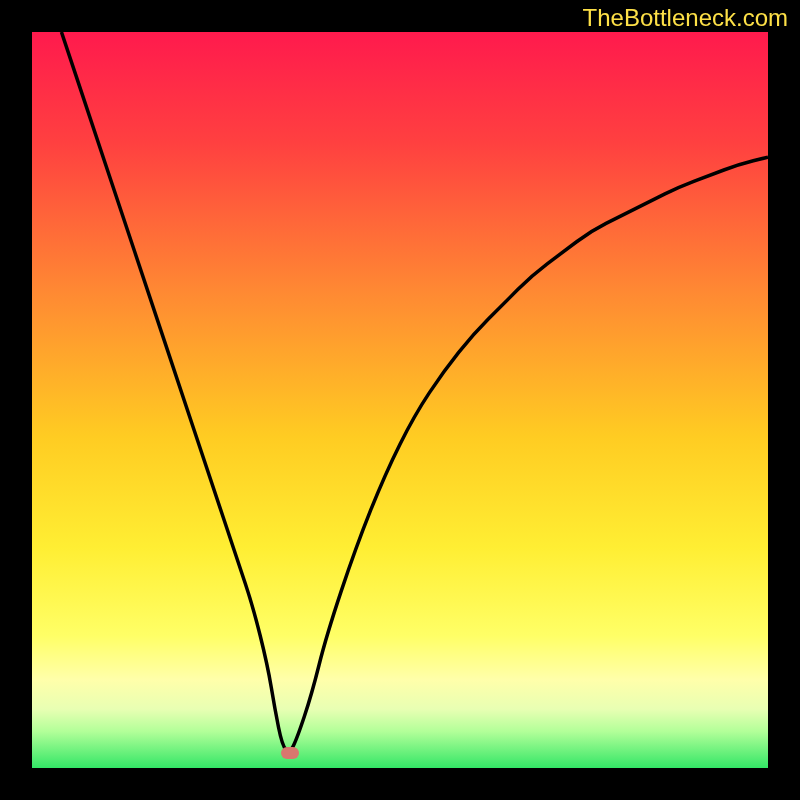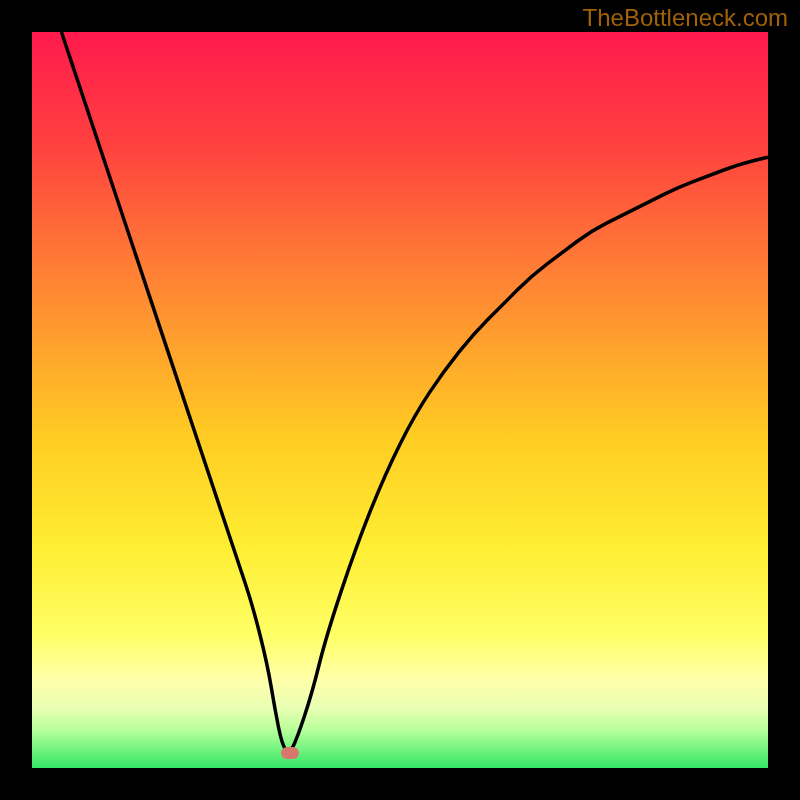--- a/index.html
+++ b/index.html
@@ -11,21 +11,21 @@
       width: 800px;
       height: 800px;
       background: #000;
       position: relative;
       overflow: hidden;
     }
     .watermark {
       position: absolute;
       top: 4px;
       right: 12px;
-      color: #a16207;
+      color: #fde047;
       font-family: Arial, sans-serif;
       font-size: 24px;
       z-index: 10;
     }
     .chart-frame {
       position: absolute;
       top: 32px;
       left: 32px;
       width: 736px;
       height: 736px;

